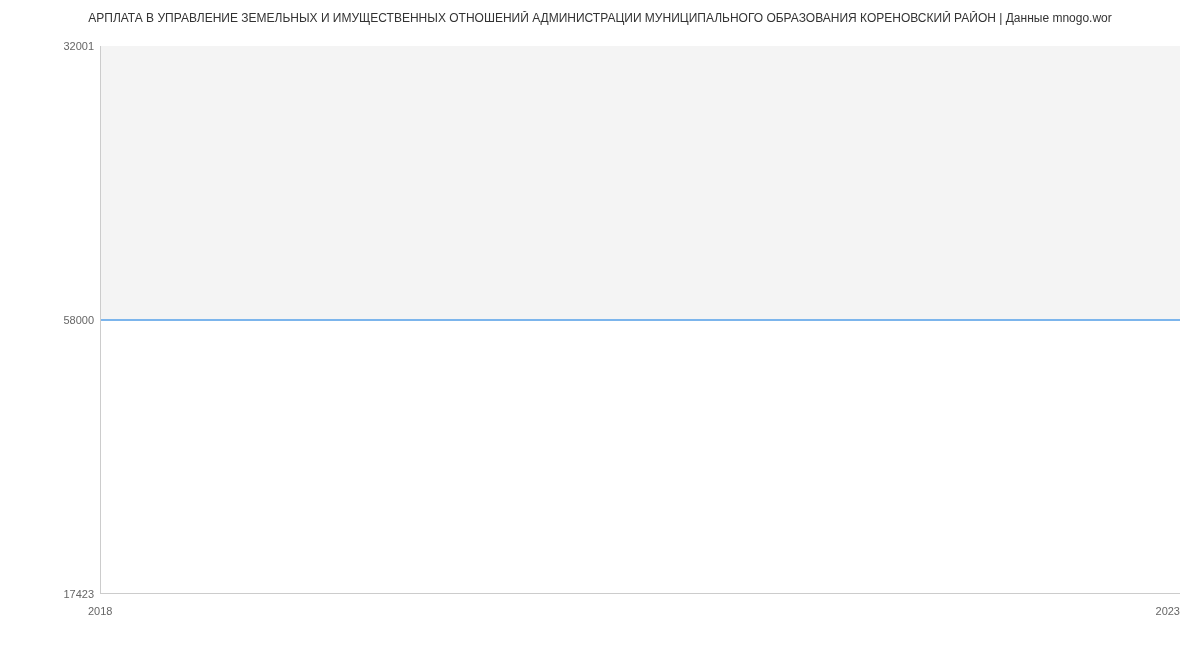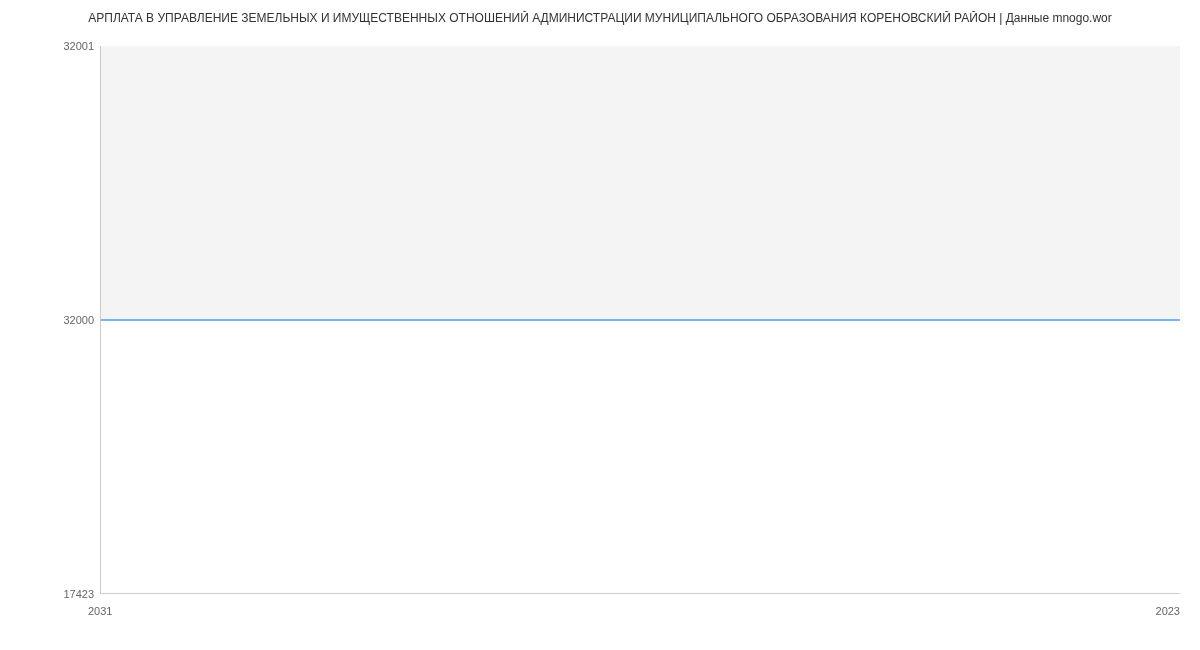--- a/index.html
+++ b/index.html
@@ -101,18 +101,18 @@
 <div class="chart-container">
   <div class="title">АРПЛАТА В УПРАВЛЕНИЕ ЗЕМЕЛЬНЫХ И ИМУЩЕСТВЕННЫХ ОТНОШЕНИЙ АДМИНИСТРАЦИИ МУНИЦИПАЛЬНОГО ОБРАЗОВАНИЯ КОРЕНОВСКИЙ РАЙОН | Данные mnogo.wor</div>
 
   <div class="plot-area">
     <div class="upper-band"></div>
     <div class="lower-band"></div>
     <div class="data-line"></div>
   </div>
 
   <div class="y-tick y-tick-top">32001</div>
-  <div class="y-tick y-tick-mid">32000</div>
+  <div class="y-tick y-tick-mid">58000</div>
   <div class="y-tick y-tick-bot">17423</div>
 
-  <div class="x-tick x-tick-left">2031</div>
+  <div class="x-tick x-tick-left">2018</div>
   <div class="x-tick x-tick-right">2023</div>
 </div>
 
 </body></html>

